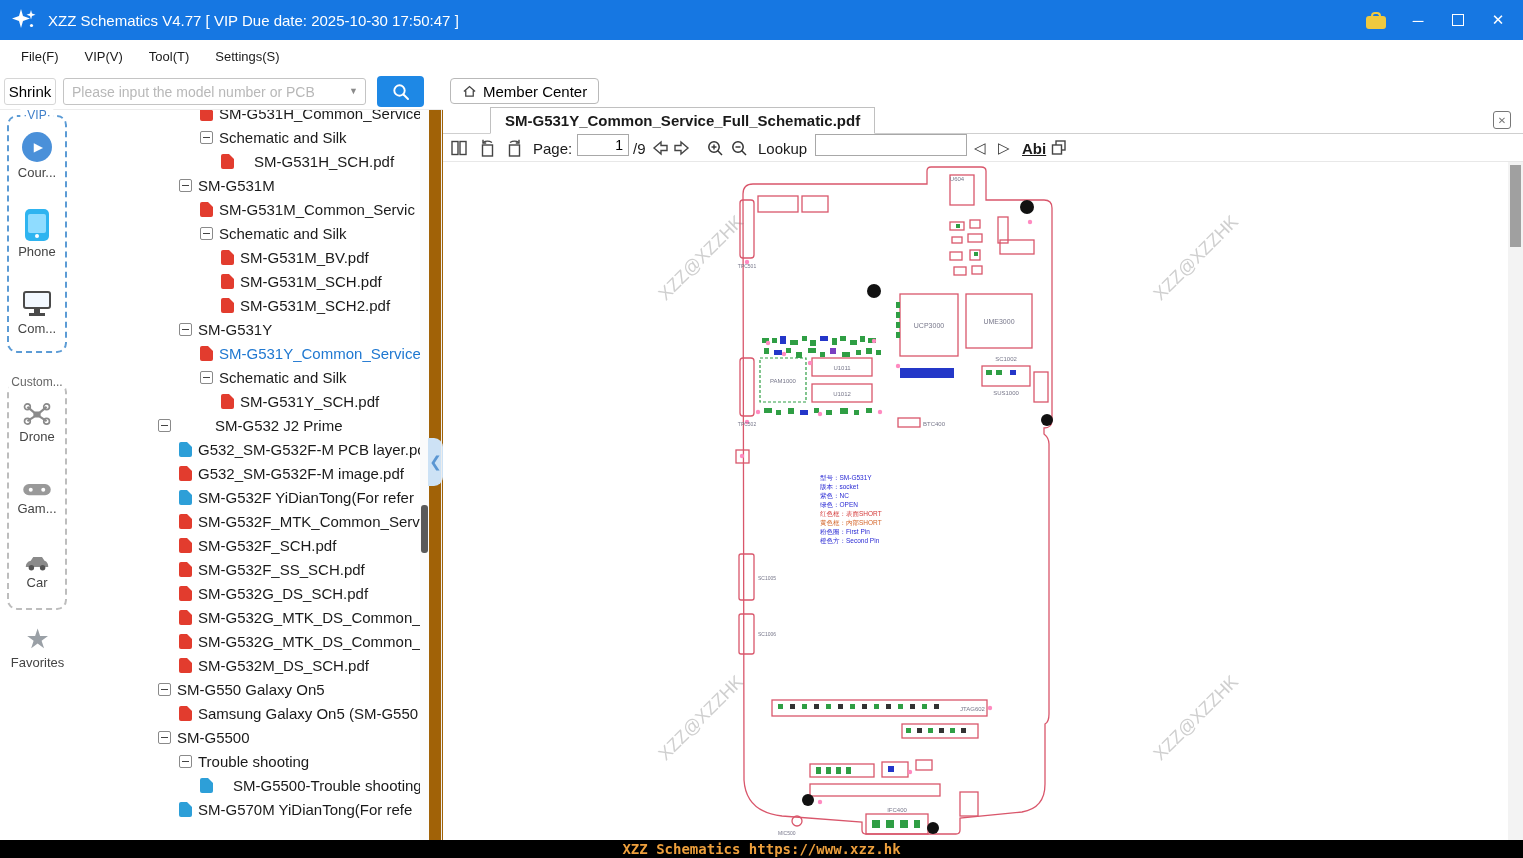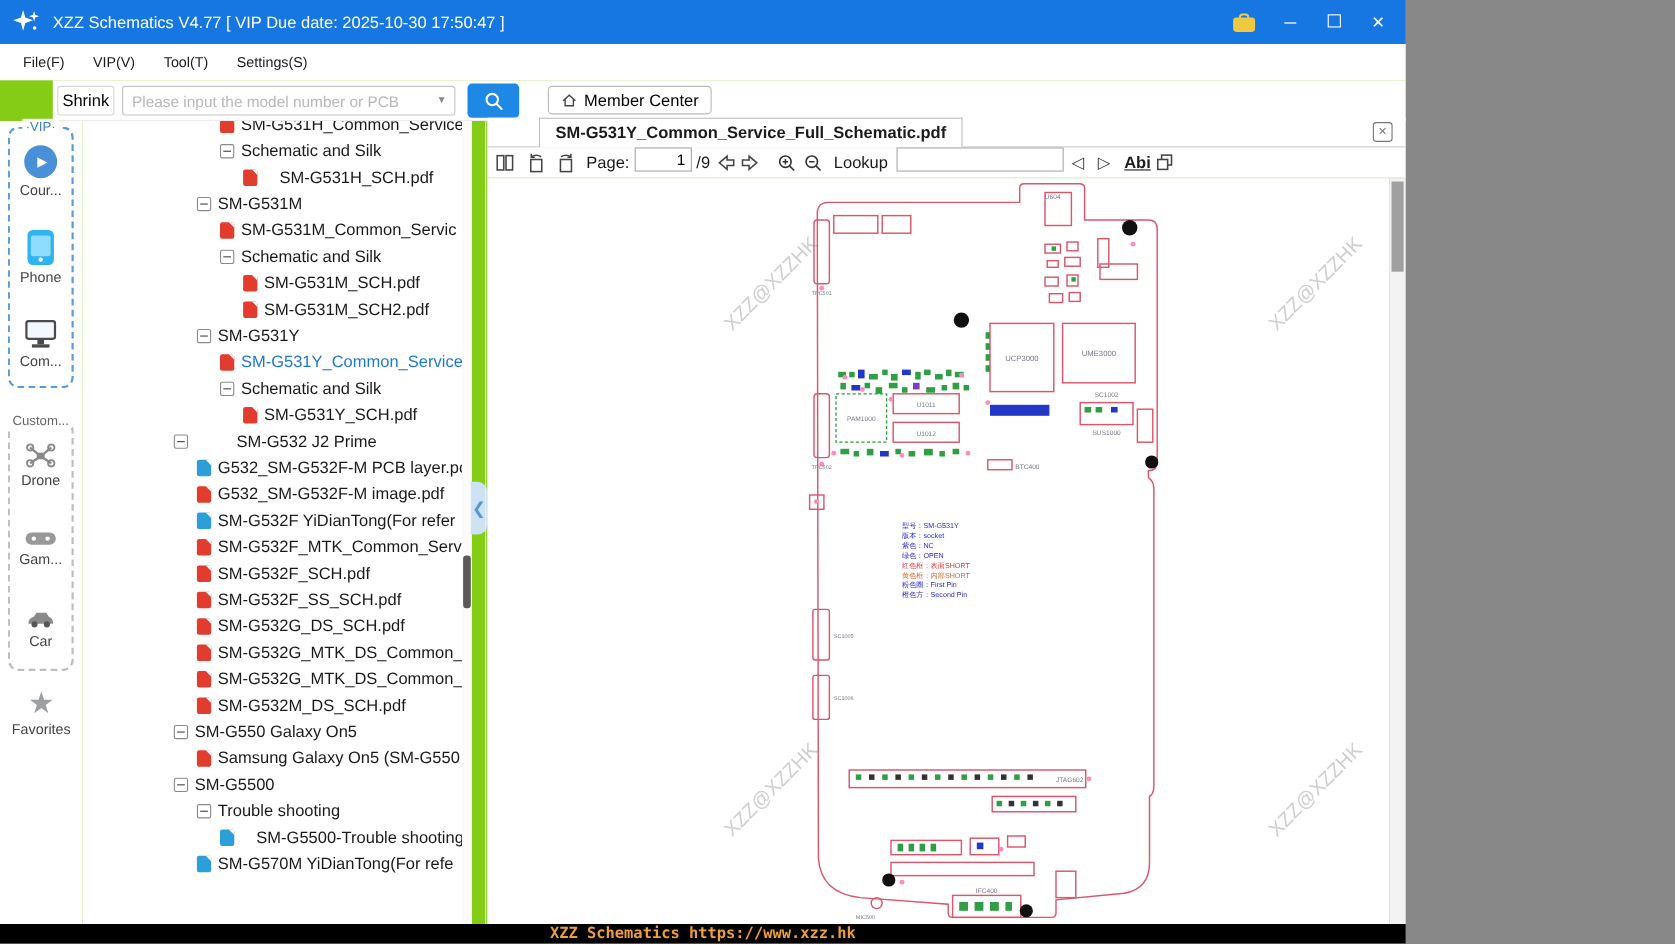--- a/index.html
+++ b/index.html
@@ -1,37 +1,37 @@
 <!DOCTYPE html>
 <html><head>
 <meta charset="utf-8">
 <style>
   * { margin:0; padding:0; box-sizing:border-box; }
   html,body { background:#888; }
   .app {
-    position:relative; width:1278px; height:858px; overflow:hidden;
-    background:#84cc16; font-family:"Liberation Sans", sans-serif; color:#1a1a1a;
+    position:relative; width:1523px; height:858px; overflow:hidden;
+    background:#a16207; font-family:"Liberation Sans", sans-serif; color:#1a1a1a;
   }
   
   .titlebar { position:absolute; top:0; left:0; right:0; height:40px; background:#1677E2;
     display:flex; align-items:center; color:#fff; }
   .titlebar .sparkle { margin-left:10px; width:28px; height:28px; }
   .titlebar .title { font-size:15px; margin-left:10px; }
   .win-controls { margin-left:auto; display:flex; align-items:center; gap:22px; padding-right:16px; }
   .gold-icon { width:22px; height:20px; position:relative; }
   .gold-icon .case { position:absolute; left:1px; top:6px; width:20px; height:13px; background:#EFC93F; border-radius:3px; }
   .gold-icon .handle { position:absolute; left:6px; top:2px; width:10px; height:7px; border:2px solid #EFC93F; border-bottom:none; border-radius:4px 4px 0 0; }
   .wbtn { color:#fff; font-size:15px; width:18px; text-align:center; cursor:default; }
   .maxbox { width:12px; height:12px; border:1.6px solid #fff; display:inline-block; }
   
   .menubar { position:absolute; top:40px; left:0; right:0; height:33px; background:#fff;
     display:flex; align-items:center; padding-left:17px; gap:18px; font-size:13px; }
   .menu-item { padding:2px 4px; cursor:default; }
   
-  .topband { position:absolute; top:73px; left:0; right:0; height:37px; background:#fff; border-bottom:1px solid #ececec;margin-left:48px; }
+  .topband { position:absolute; top:73px; left:0; right:0; height:37px; background:#fff; border-bottom:1px solid #ececec; }
   .shrink-btn { position:absolute; left:4px; top:5px; height:27px; width:52px; background:#fff;
     border:1px solid #d6d6d6; border-radius:3px; font-size:15px; }
   .search-wrap { position:absolute; left:63px; top:5px; width:303px; height:27px; }
   .search-input { width:100%; height:100%; border:1px solid #c4c4c4; border-radius:3px;
     padding:0 26px 0 8px; font-size:14px; color:#444; font-family:"Liberation Sans", sans-serif; }
   .search-input::placeholder { color:#b8b8b8; }
   .search-chevron { position:absolute; right:8px; top:8px; font-size:9px; color:#8a8a8a; }
   .search-btn { position:absolute; left:377px; top:3px; width:47px; height:31px; background:#1E88E5;
     border:none; border-radius:4px; display:flex; align-items:center; justify-content:center; }
   .member-btn { position:absolute; left:450px; top:5px; height:26px; border:1px solid #b9b9b9;
@@ -229,20 +229,24 @@
         <div class="tree-row" style="padding-left: 125px;">
           <span class="ticon pdf"></span>
           <span class="tlabel">SM-G531M_Common_Servic</span>
         </div>
         <div class="tree-row" style="padding-left: 125px;">
           <span class="ticon minus"></span>
           <span class="tlabel">Schematic and Silk</span>
         </div>
         <div class="tree-row" style="padding-left: 146px;">
           <span class="ticon pdf"></span>
+          <span class="tlabel">SM-G531M_BV.pdf</span>
+        </div>
+        <div class="tree-row" style="padding-left: 146px;">
+          <span class="ticon pdf"></span>
           <span class="tlabel">SM-G531M_SCH.pdf</span>
         </div>
         <div class="tree-row" style="padding-left: 146px;">
           <span class="ticon pdf"></span>
           <span class="tlabel">SM-G531M_SCH2.pdf</span>
         </div>
         <div class="tree-row" style="padding-left: 104px;">
           <span class="ticon minus"></span>
           <span class="tlabel">SM-G531Y</span>
         </div>

